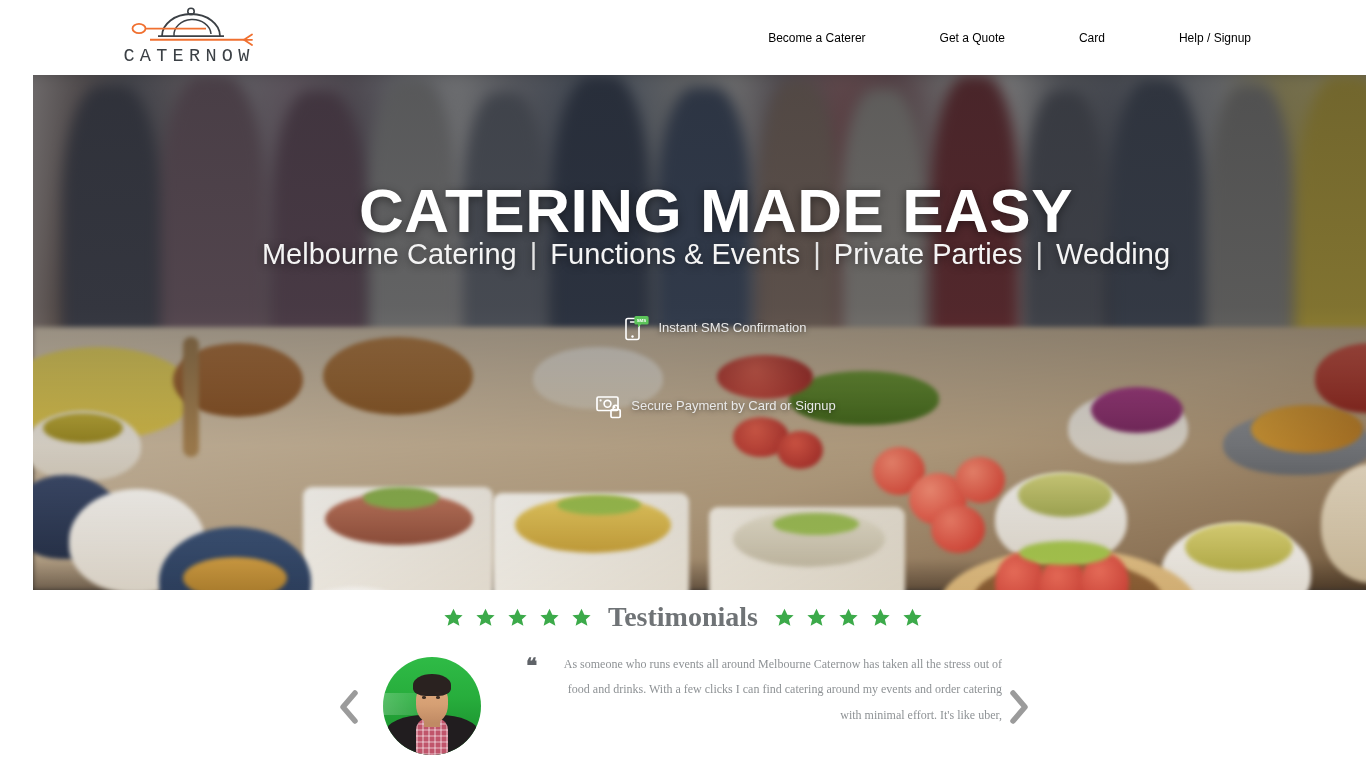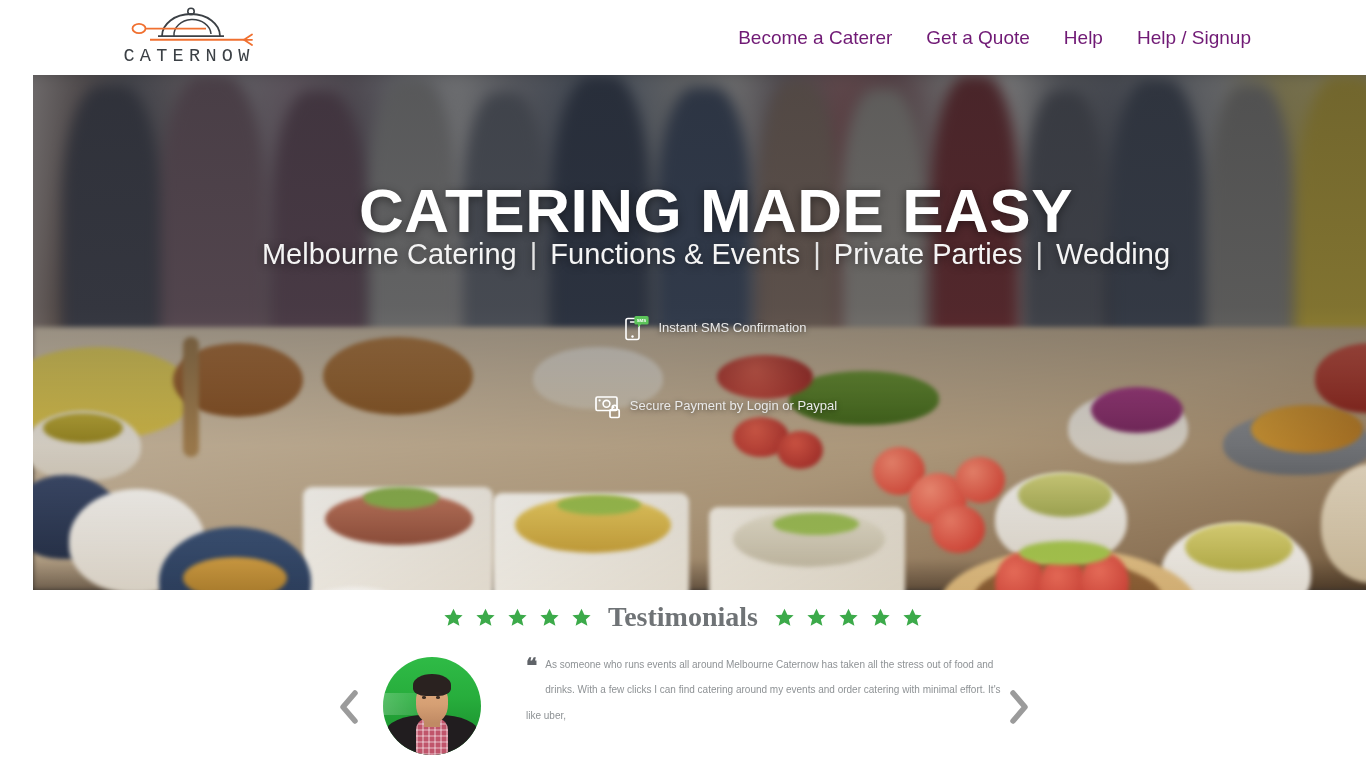--- a/index.html
+++ b/index.html
@@ -17,22 +17,22 @@
   }
   .logo { position:absolute; left:114px; top:6px; width:150px; height:62px; cursor:pointer; }
   .logo-mark { position:absolute; left:4px; top:0; width:146px; height:40px; }
   .logo-word {
     position:absolute; left:0; top:40px; width:150px;
     text-align:center; font-size:18.5px; letter-spacing:5.3px;
     color:#3b4045; font-weight:400; line-height:22px;font-family:Liberation Mono, monospace;
   }
   .nav { position:absolute; right:115px; top:0; height:75px; display:flex; align-items:center; gap:34px; }
   .nav a {
-    font-size:19px; color:#701a75; text-decoration:none;
-    line-height:20px; white-space:nowrap; cursor:pointer;
+    font-size:12px; color:#000000; text-decoration:none;
+    line-height:20px; white-space:nowrap; cursor:pointer;margin-left:40px;
   }
 
   
   .hero {
     position:absolute; top:75px; left:0; width:1366px; height:515px;
     overflow:hidden; background:#3a3530;margin-left:33px;
   }
   .hero-photo { position:absolute; inset:0; }
 
   
@@ -156,21 +156,21 @@
   .av-eye.l { left:39px; } .av-eye.r { left:53px; }
   .av-brow { position:absolute; width:7px; height:2px; background:#2e2320; border-radius:2px; top:35px; }
   .av-brow.l { left:37px; } .av-brow.r { left:52px; }
 
   .quote-block { position:absolute; left:526px; top:0; width:476px; }
   .quote-mark {
     float:left; font-size:21px; font-weight:700; color:#5f6368;
     line-height:24px; margin:2px 8px 0 0; font-family:"Liberation Serif", serif;
   }
   .quote-text {
-    font-size:10px; color:#8e9295; line-height:25.4px; text-align:left;
+    font-size:12px; color:#8e9295; line-height:25.4px; text-align:right;font-family:Liberation Serif, serif;
   }
 </style>
 </head>
 <body>
 
 <div class="header">
 
   <div class="logo">
     <svg class="logo-mark" viewBox="0 0 146 40">
       <circle cx="73" cy="5.5" r="3.2" fill="none" stroke="#3b4045" stroke-width="1.6"></circle>
@@ -181,21 +181,21 @@
       <line x1="27.5" y1="22.6" x2="88" y2="22.6" stroke="#f07030" stroke-width="1.9"></line>
       <line x1="32" y1="33.8" x2="126" y2="33.8" stroke="#f07030" stroke-width="1.9"></line>
       <path d="M126 33.8 L134 28.5 M126 33.8 L134 33.8 M126 33.8 L134 39" fill="none" stroke="#f07030" stroke-width="1.8" stroke-linecap="round"></path>
     </svg>
     <div class="logo-word">CATERNOW</div>
   </div>
 
   <nav class="nav">
     <a>Become a Caterer</a>
     <a>Get a Quote</a>
-    <a>Help</a>
+    <a>Card</a>
     <a>Help / Signup</a>
   </nav>
 </div>
 
 <div class="hero">
 
   <div class="hero-photo">
     <div class="crowd"></div>
 
     <div class="crowd-figs">
@@ -305,21 +305,21 @@
 
       <div class="feature">
         <svg width="26" height="26" viewBox="0 0 26 26">
           <rect x="1" y="4" width="21" height="13.5" rx="1.4" fill="none" stroke="#ffffff" stroke-width="1.7"></rect>
           <circle cx="11.5" cy="10.8" r="3.4" fill="none" stroke="#ffffff" stroke-width="1.6"></circle>
           <circle cx="4.6" cy="7.4" r="1.1" fill="#ffffff"></circle>
           <circle cx="18.4" cy="14.2" r="1.1" fill="#ffffff"></circle>
           <rect x="15" y="16.5" width="9.2" height="8" rx="1.2" fill="none" stroke="#ffffff" stroke-width="1.7"></rect>
           <path d="M17.2 16.5 V14.6 A2.4 2.4 0 0 1 22 14.6 V16.5" fill="none" stroke="#ffffff" stroke-width="1.6"></path>
         </svg>
-        <span class="feature-label">Secure Payment by Login or Paypal</span>
+        <span class="feature-label">Secure Payment by Card or Signup</span>
       </div>
 
     </div>
   </div>
 </div>
 
 <div class="testimonials">
 
   <div class="t-head">
     <div class="stars">

